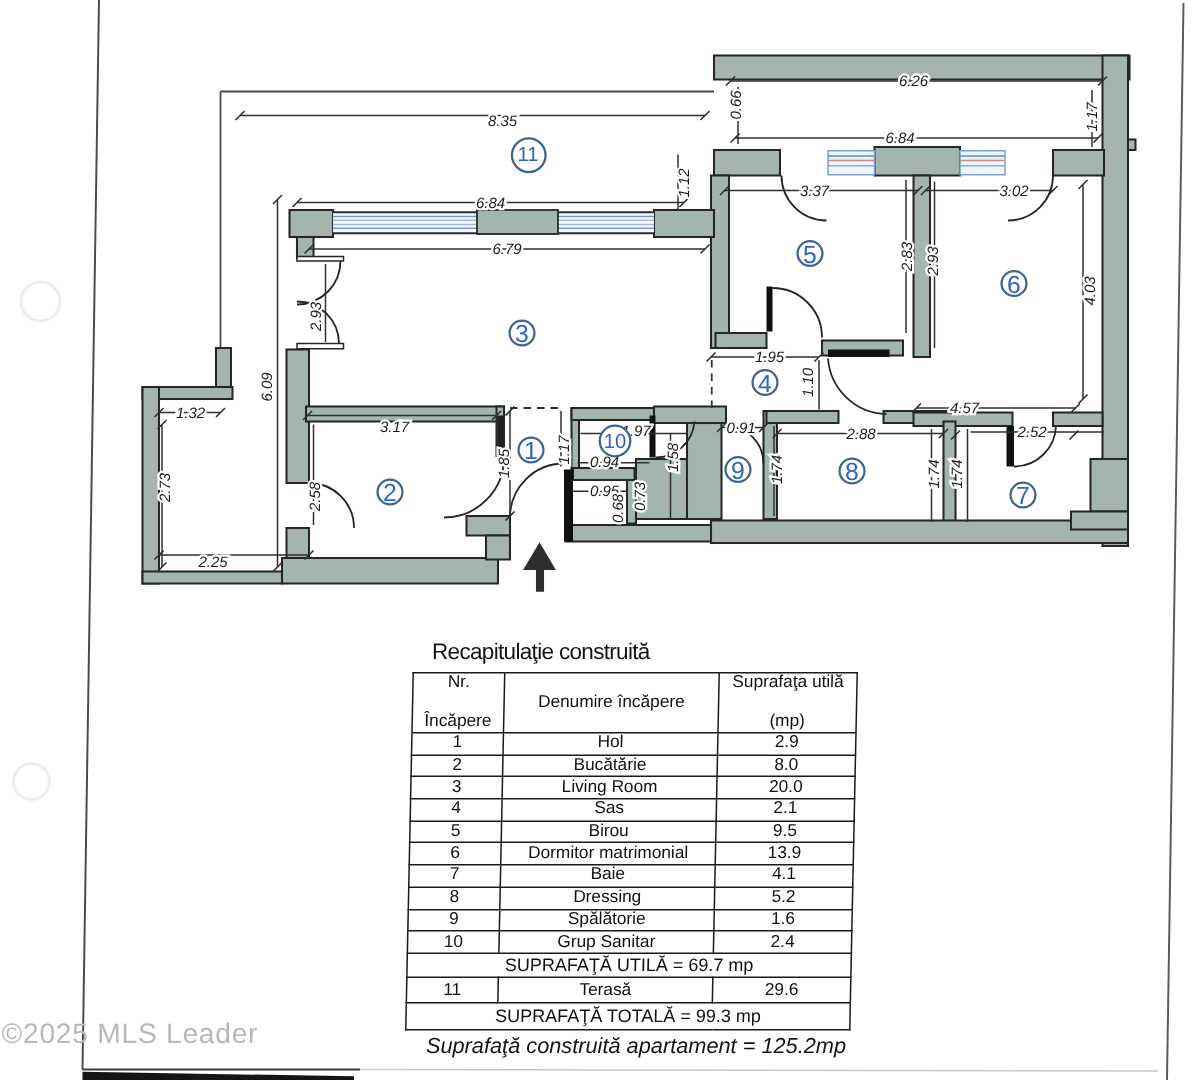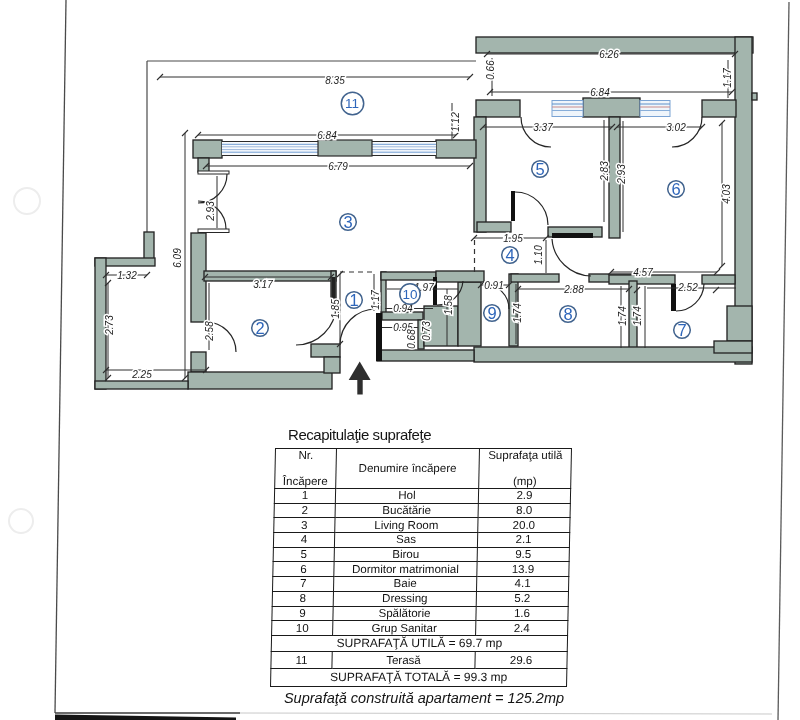--- a/index.html
+++ b/index.html
@@ -347,21 +347,21 @@
 <text class="room" x="568" y="320" text-anchor="middle">8</text>
 
 <circle cx="492" cy="313" r="8.3" fill="#fff" stroke="#41638e" stroke-width="1.5"></circle>
 <text class="room" x="492" y="319" text-anchor="middle">9</text>
 
 <circle cx="410" cy="294" r="10.2" fill="#fff" stroke="#41638e" stroke-width="1.5"></circle>
 <text class="room2" x="410" y="298.5" text-anchor="middle">10</text>
 </g>
 </svg>
 
-<div class="abs" style="left:288px;top:426px;font-size:15px;color:#141414;letter-spacing:-0.45px;font-weight:400;">Recapitulaţie suprafeţe</div>
+<div class="abs" style="left:288px;top:426px;font-size:15px;color:#141414;letter-spacing:-0.45px;font-weight:400;">Recapitulaţie construită</div>
 
 <table class="abs" style="left:275px;top:448px;transform:skewX(-1.2deg);transform-origin:0 0;border-collapse:collapse;table-layout:fixed;font-size:11.5px;color:#111;text-align:center;border-spacing:0;">
 <colgroup>
         <col style="width:61px">
         <col style="width:143px">
         <col style="width:92px">
       </colgroup>
 <tbody>
 
 <tr style="height:38px;">
@@ -441,13 +441,14 @@
         </tr>
 
 <tr style="height:18px;">
           <td colspan="3" style="border:1.4px solid #1a1a1a;font-size:12px;">SUPRAFAŢĂ TOTALĂ = 99.3 mp</td>
         </tr>
 </tbody>
 </table>
 
 <div class="abs" style="left:0;top:690px;width:848px;text-align:center;font-style:italic;font-size:14.5px;color:#141414;">Suprafaţă construită apartament = 125.2mp</div>
 
+<div class="abs" style="left:1px;top:678px;font-size:18.8px;color:#b9b9b9;letter-spacing:0.5px;">©2025 MLS Leader</div>
 </div>
 
 </body></html>

